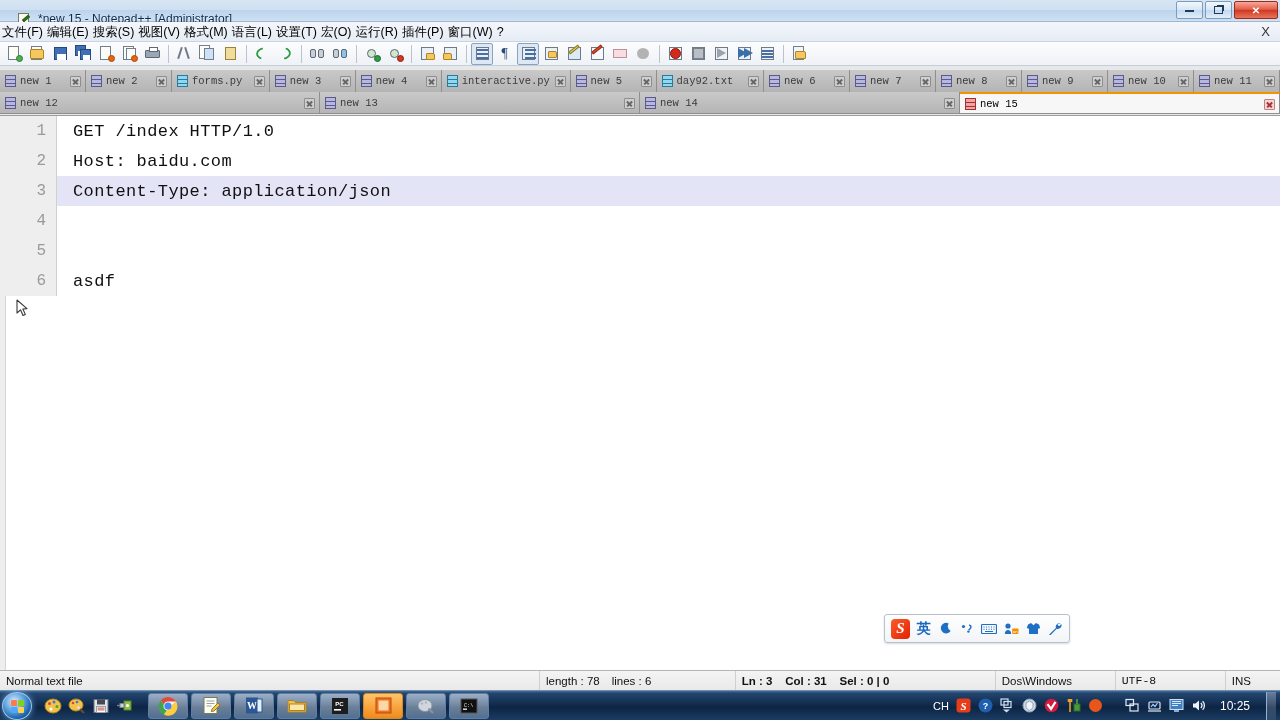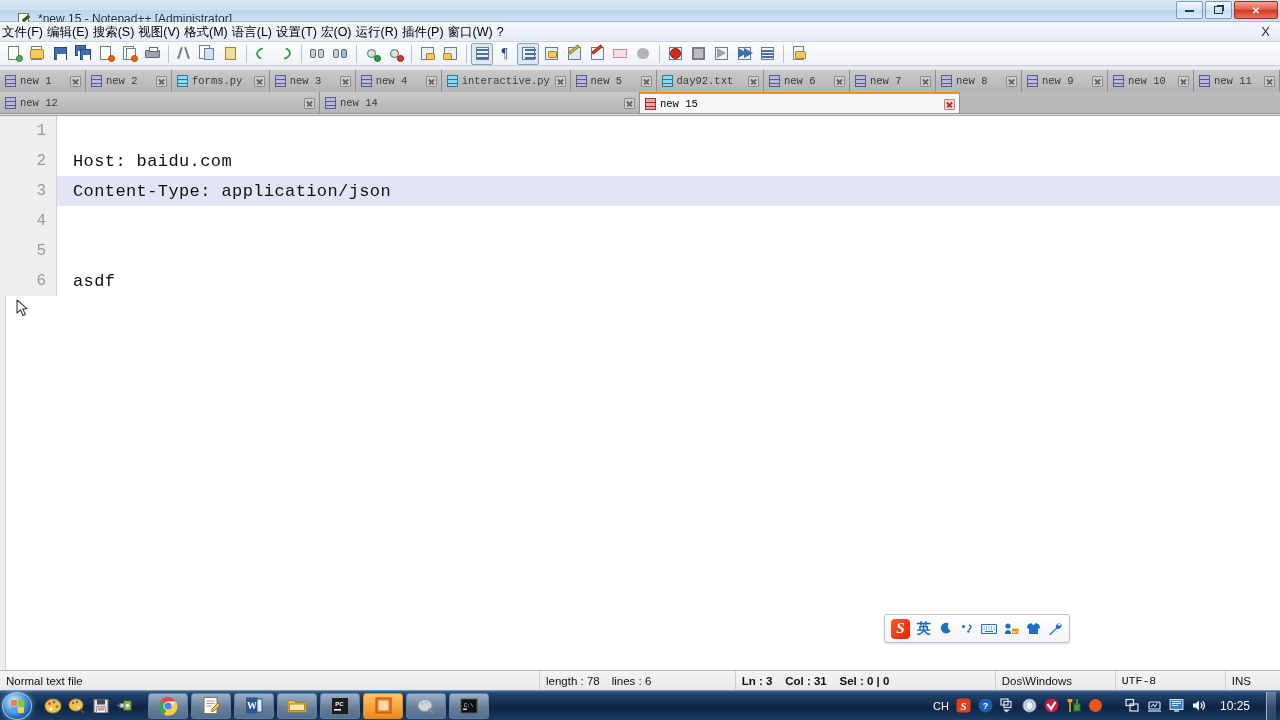--- a/index.html
+++ b/index.html
@@ -556,37 +556,43 @@
   </div>
 
   <div class="tabrow r2">
     <div class="tab" style="width:320px">
       <span class="tabicon"></span>
       <span class="tablabel">new 12</span>
       <span class="tabclose"></span>
     </div>
     <div class="tab" style="width:320px">
       <span class="tabicon"></span>
+      <span class="tablabel">new 13</span>
+      <span class="tabclose"></span>
+    </div>
+    <div class="tab" style="width:320px">
+      <span class="tabicon"></span>
       <span class="tablabel">new 14</span>
       <span class="tabclose"></span>
     </div>
     <div class="tab active" style="width:320px">
       <span class="tabicon dirty"></span>
       <span class="tablabel">new 15</span>
       <span class="tabclose"></span>
     </div>
   </div>
 
   <div class="editor">
     <div class="gutter-bg"></div>
     <div class="code">
 
       <div class="line">
         <span class="lnum">1</span>
         <span class="fold-col"></span>
+        <span class="ltext">GET /index HTTP/1.0</span>
       </div>
 
       <div class="line">
         <span class="lnum">2</span>
         <span class="fold-col"></span>
         <span class="ltext">Host: baidu.com</span>
       </div>
 
       <div class="line hl">
         <span class="lnum">3</span>

